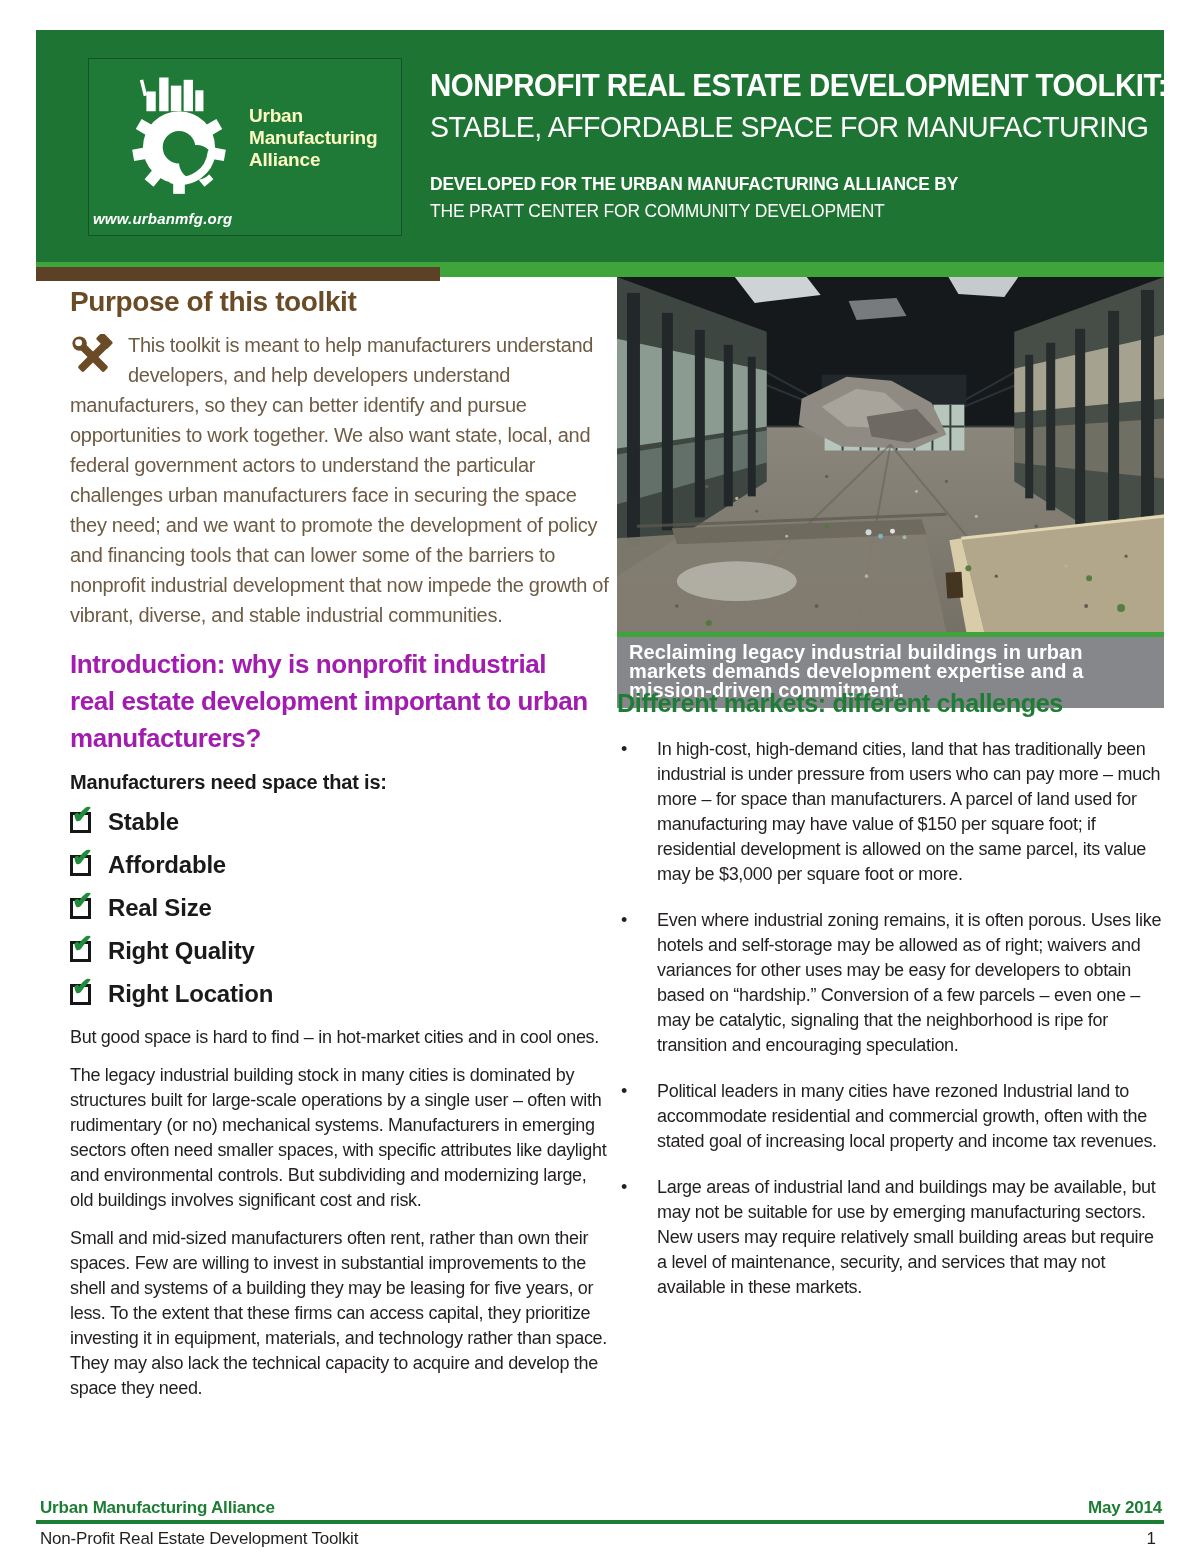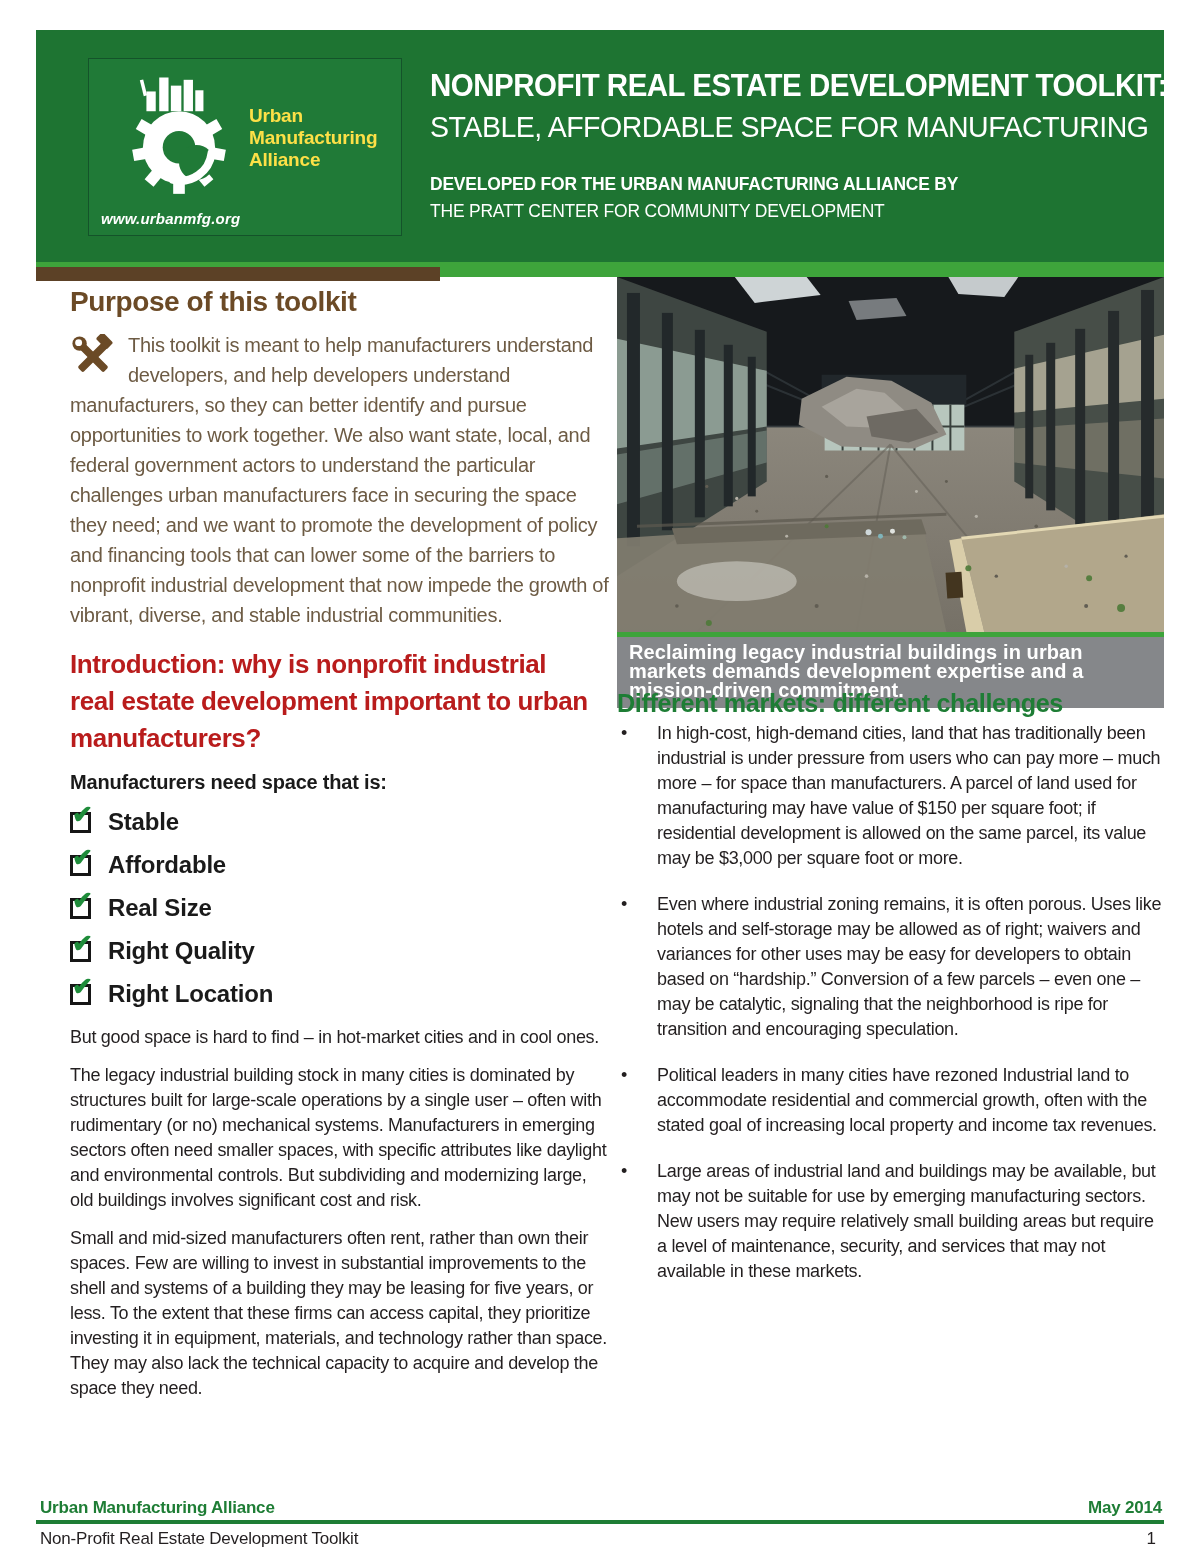--- a/index.html
+++ b/index.html
@@ -5,64 +5,64 @@
   * { margin:0; padding:0; box-sizing:border-box; }
   html,body { background:#ffffff; }
   body { width:1200px; height:1553px; font-family:"Liberation Sans", sans-serif; position:relative; }
   .page { position:absolute; left:0; top:0; width:1200px; height:1553px; background:#fff; overflow:hidden; }
 
   
   .header { position:absolute; left:36px; top:30px; width:1128px; height:232px; background:#1E7432; }
   .logo-panel { position:absolute; left:52px; top:28px; width:314px; height:178px;
                 background:#207A37; border:1px solid #14532A; }
   .logo-gear { position:absolute; left:26px; top:8px; width:128px; height:142px; }
-  .logo-text { position:absolute; left:160px; top:46px; color:#fde047; font-weight:bold;
+  .logo-text { position:absolute; left:160px; top:46px; color:#fef9c3; font-weight:bold;
                font-size:19px; line-height:22px; white-space:pre-line; letter-spacing:-0.2px; }
-  .logo-url { position:absolute; left:12px; bottom:8px; color:#fff; font-style:italic;
+  .logo-url { position:absolute; left:4px; bottom:8px; color:#fff; font-style:italic;
               font-weight:bold; font-size:15px; letter-spacing:0.2px; }
   .title-block { position:absolute; left:394px; top:38px; width:730px; color:#fff; }
   .title-l1 { font-size:31px; font-weight:bold; letter-spacing:-0.5px;
               transform:scaleX(.95); transform-origin:0 0; white-space:nowrap; }
   .title-l2 { font-size:30px; font-weight:normal; letter-spacing:-0.5px; margin-top:6px;
               transform:scaleX(.95); transform-origin:0 0; white-space:nowrap; }
   .dev-l1 { font-size:18px; font-weight:bold; margin-top:30px; letter-spacing:-0.2px;
             transform:scaleX(.97); transform-origin:0 0; white-space:nowrap; }
   .dev-l2 { font-size:18px; font-weight:normal; margin-top:6px; letter-spacing:-0.2px;
             transform:scaleX(.97); transform-origin:0 0; white-space:nowrap; }
 
   
   .lime-strip { position:absolute; left:36px; top:262px; width:1128px; height:15px; background:#3EA43B; }
   .brown-strip { position:absolute; left:36px; top:267px; width:404px; height:14px; background:#5C4126; }
 
   
   .left-col { position:absolute; left:70px; top:286px; width:542px; height:1212px; overflow:hidden; }
   .purpose-h { font-size:28px; font-weight:bold; color:#6B4A26; letter-spacing:-0.4px; }
   .purpose-p { margin-top:12px; font-size:20px; line-height:30px; color:#6D5B44; letter-spacing:-0.3px; }
   .tools-ico { float:left; width:46px; height:46px; margin:4px 12px 2px 0; }
-  .intro-h { margin-top:16px; font-size:26px; font-weight:bold; color:#b91c1c;
+  .intro-h { margin-top:16px; font-size:26px; font-weight:bold; color:#a21caf;
              line-height:37px; letter-spacing:-0.4px; white-space:pre-line; }
   .needs-label { margin-top:14px; font-size:20px; font-weight:bold; color:#1A1A1A; letter-spacing:-0.2px; }
   .checklist { margin-top:16px; list-style:none; }
   .check-item { display:flex; align-items:center; margin-bottom:19px; height:24px; }
   .checkbox { position:relative; width:21px; height:21px; border:3px solid #161616; margin-right:17px; flex:none; }
   .tick { position:absolute; left:-1px; top:-13px; color:#1E8C3A; font-size:25px; font-weight:bold; line-height:25px; }
   .check-label { font-size:24px; font-weight:bold; color:#1A1A1A; letter-spacing:-0.2px; }
   .black-p { margin-top:13px; font-size:18px; line-height:25px; color:#231F20; letter-spacing:-0.3px; }
 
   
   .photo-wrap { position:absolute; left:617px; top:277px; width:547px; height:355px; background:#2a2d2f; }
   .photo-wrap svg { display:block; width:100%; height:100%; }
   .caption-bar { position:absolute; left:617px; top:632px; width:547px; background:#85878A;
                  border-top:5px solid #3EA43B; padding:6px 12px 8px; }
   .caption-text { color:#fff; font-size:20px; line-height:19px; font-weight:bold; letter-spacing:0.1px; }
   .right-col { position:absolute; left:617px; top:688px; width:547px; height:810px; overflow:hidden; }
   .markets-h { font-size:26px; font-weight:bold; color:#1E7D35; letter-spacing:-0.4px;
                transform:scaleX(.97); transform-origin:0 0; white-space:nowrap; }
   .mkt-label { margin-top:16px; font-size:19px; font-weight:bold; color:#1A1A1A; letter-spacing:-0.2px; }
-  .bullets { margin-top:2px; list-style:none; }
+  .bullets { margin-top:18px; list-style:none; }
   .bullets li { position:relative; padding-left:40px; margin-bottom:21px;
                 font-size:18px; line-height:25px; color:#231F20; letter-spacing:-0.3px; }
   .bullets li::before { content:"\2022"; position:absolute; left:4px; top:0; font-size:18px; color:#231F20; }
 
   
   .footer-top { position:absolute; left:40px; top:1498px; width:1122px; display:flex; justify-content:space-between; }
   .footer-org { color:#1E7D35; font-size:17px; font-weight:bold; letter-spacing:-0.2px; }
   .footer-date { color:#1E7D35; font-size:17px; font-weight:bold; letter-spacing:-0.2px;margin-left:24px; }
   .footer-line { position:absolute; left:36px; top:1520px; width:1128px; height:4px; background:#1E7D35; }
   .footer-bottom { position:absolute; left:40px; top:1529px; width:1116px; display:flex; justify-content:space-between; }

